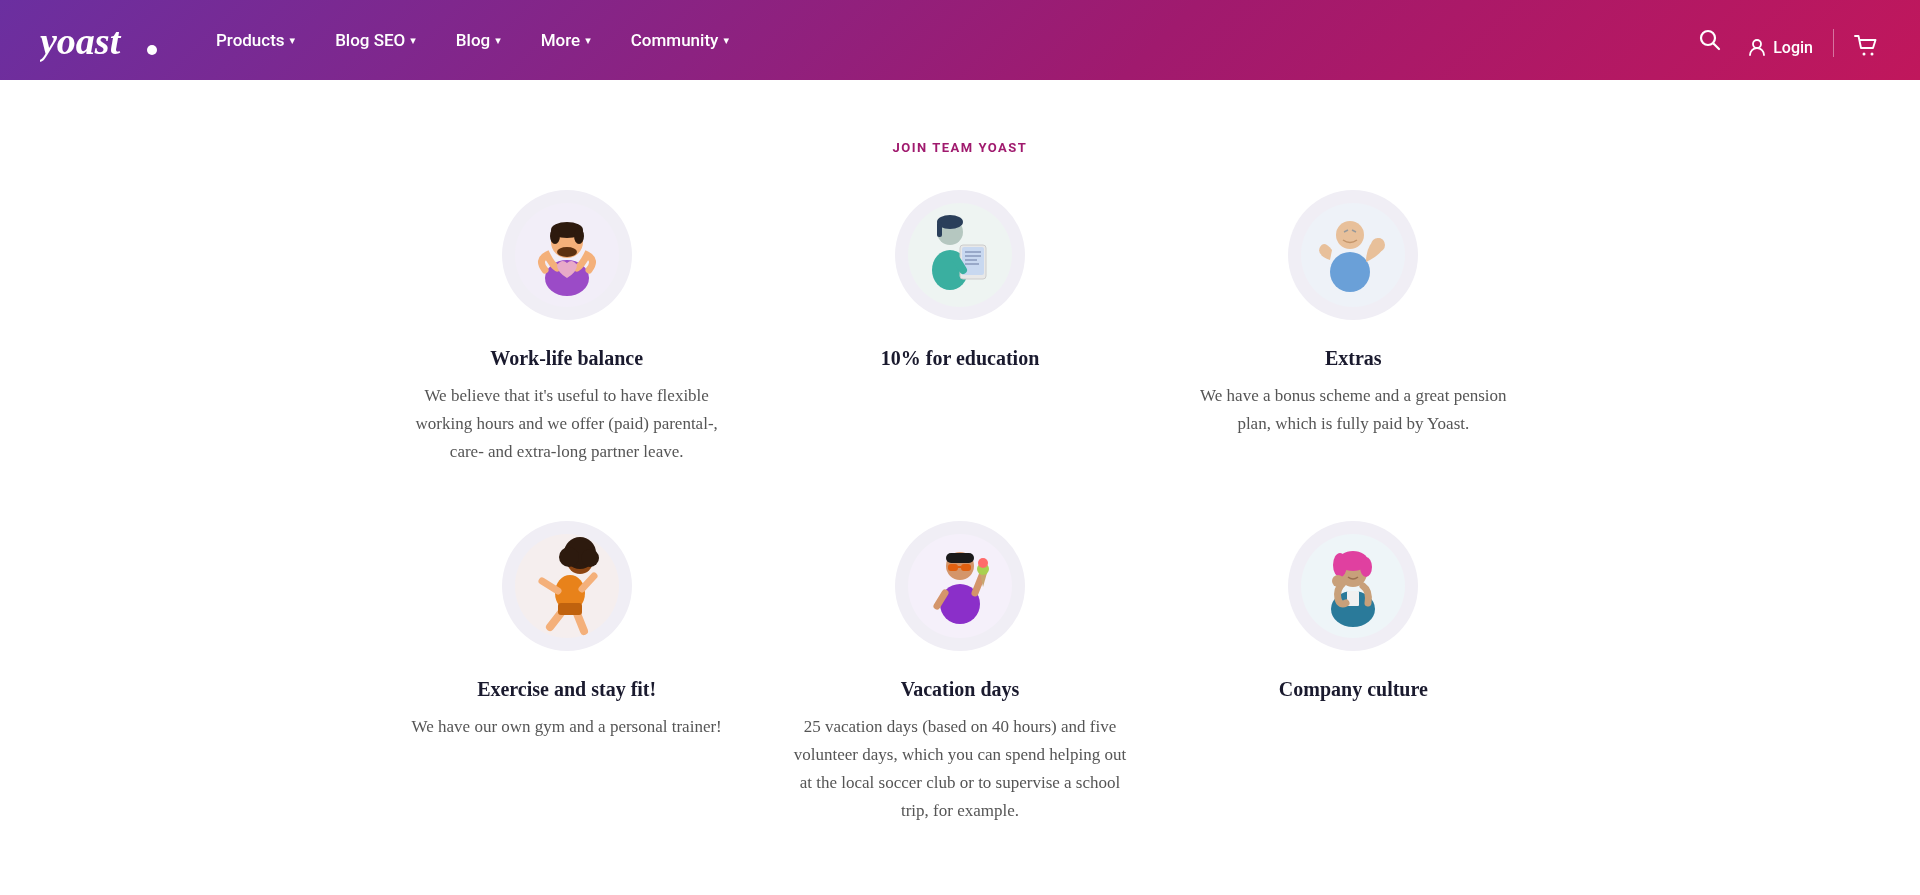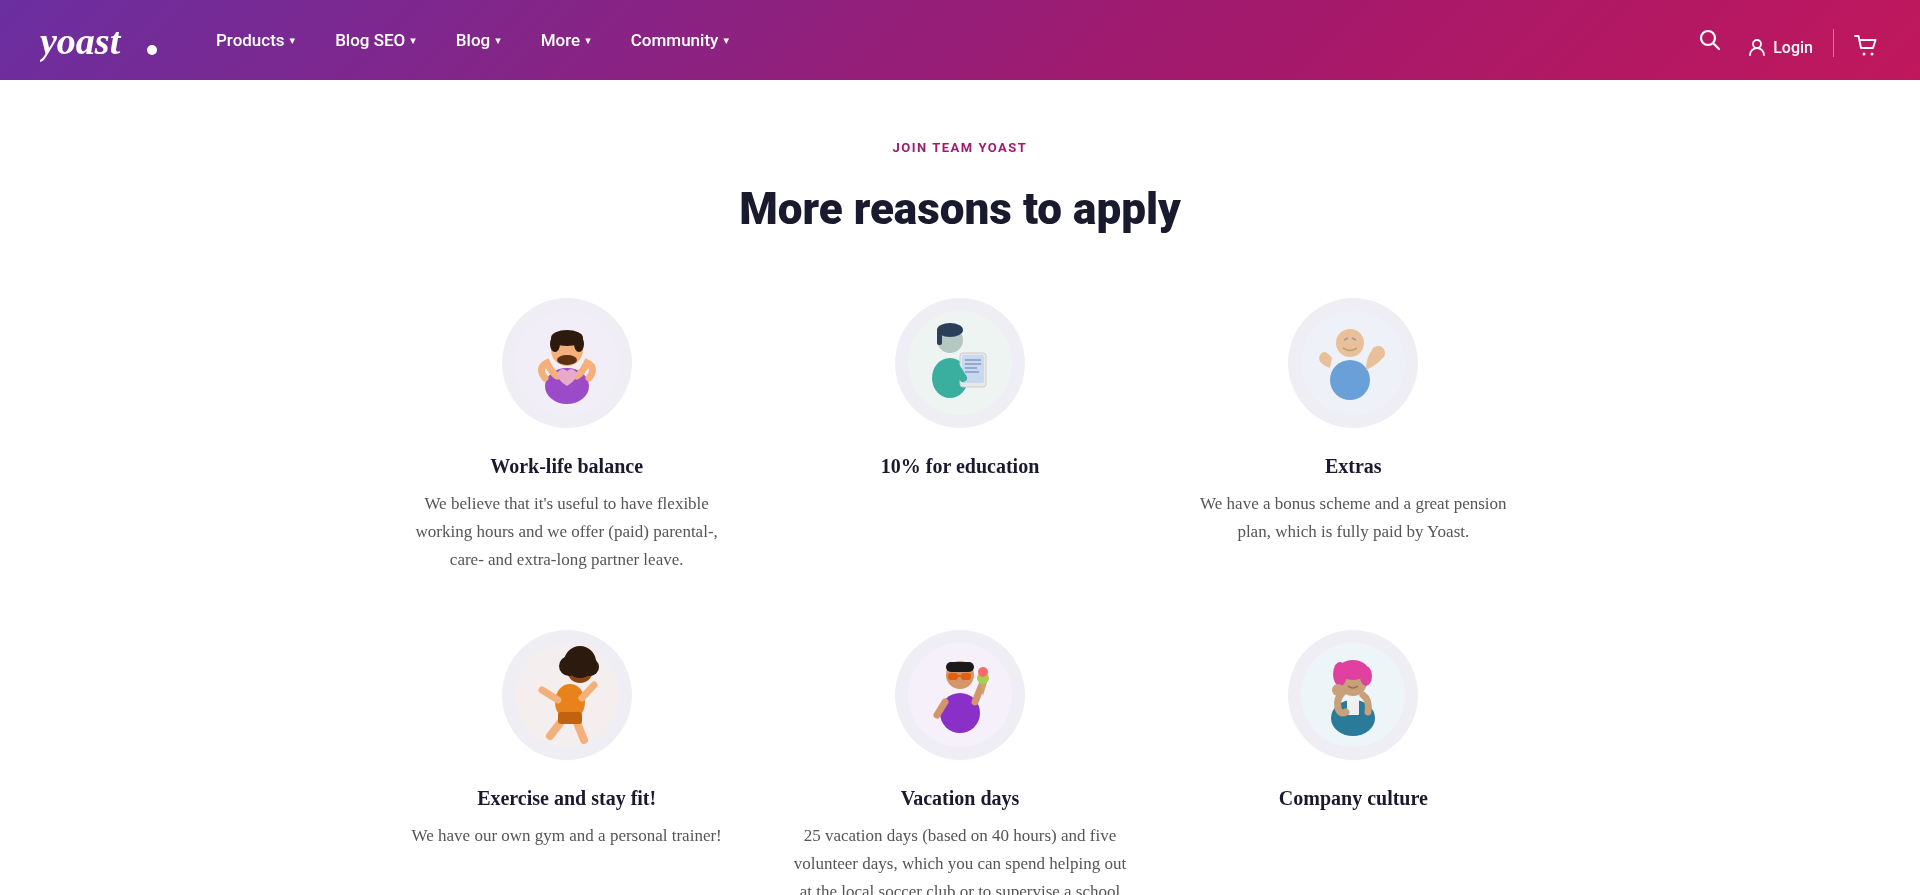--- a/index.html
+++ b/index.html
@@ -199,21 +199,20 @@
           <circle cx="10" cy="19" r="1.5" fill="white"></circle>
           <circle cx="18" cy="19" r="1.5" fill="white"></circle>
         </svg>
       </div>
     </div>
   </div>
 </header>
 
 <main>
   <p class="section-label">JOIN TEAM YOAST</p>
-  <h1 class="section-title">More reasons to apply</h1>
 
   <div class="cards-grid">
 
     <div class="card">
       <div class="card-illustration">
         <div class="illus-circle">
           <svg width="110" height="110" viewBox="0 0 110 110">
 
             <circle cx="55" cy="55" r="52" fill="#f2eef8"></circle>
 

